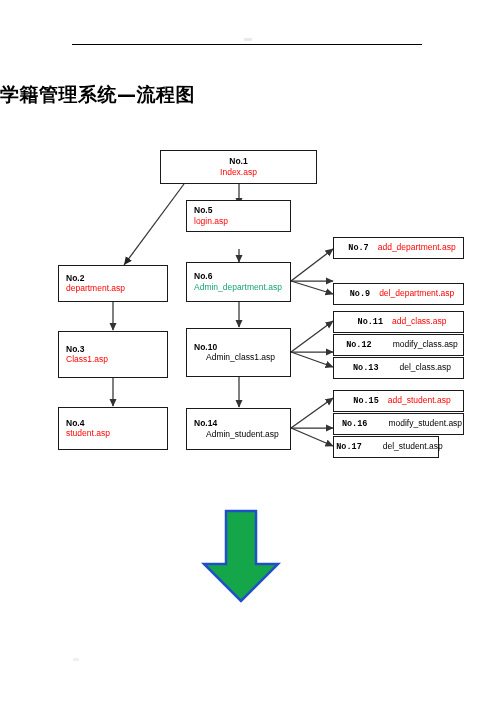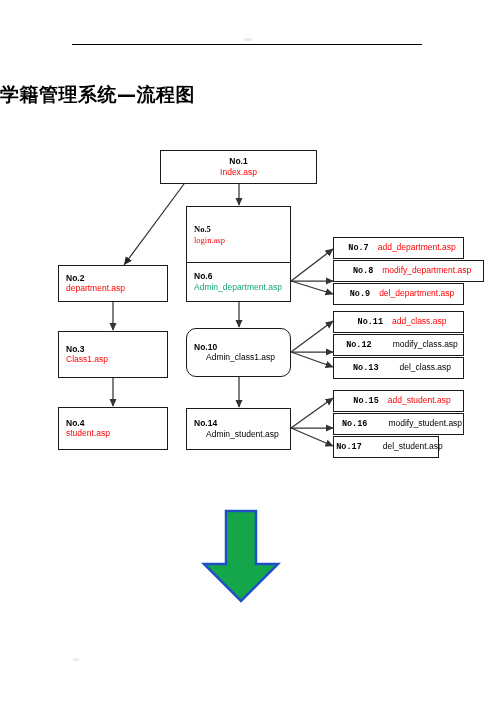--- a/index.html
+++ b/index.html
@@ -103,31 +103,31 @@
       <line x1="291" y1="428" x2="333" y2="428" marker-end="url(#ah)"></line>
       <line x1="291" y1="428" x2="333" y2="446" marker-end="url(#ah)"></line>
     </g>
   </svg>
 
   <div class="node center-align" style="left:160px;top:150px;width:157px;height:34px;">
     <span class="no">No.1</span>
     <span class="file c-red">Index.asp</span>
   </div>
 
-  <div class="node left-align" style="left:186px;top:206px;width:105px;height:58px;font-family:Liberation Serif, serif;">
+  <div class="node left-align" style="left:186px;top:200px;width:105px;height:32px;">
     <span class="no">No.5</span>
     <span class="file c-red">login.asp</span>
   </div>
 
   <div class="node left-align" style="left:186px;top:262px;width:105px;height:40px;">
     <span class="no">No.6</span>
     <span class="file c-green">Admin_department.asp</span>
   </div>
 
-  <div class="node left-align" style="left:186px;top:328px;width:105px;height:49px;border-radius:10px;">
+  <div class="node left-align" style="left:186px;top:328px;width:105px;height:49px;">
     <span class="no">No.10</span>
     <span class="file c-black">Admin_class1.asp</span>
   </div>
 
   <div class="node left-align" style="left:186px;top:408px;width:105px;height:42px;">
     <span class="no">No.14</span>
     <span class="file c-black">Admin_student.asp</span>
   </div>
 
   <div class="node left-align" style="left:58px;top:265px;width:110px;height:37px;">
@@ -143,24 +143,20 @@
   <div class="node left-align" style="left:58px;top:407px;width:110px;height:43px;">
     <span class="no">No.4</span>
     <span class="file c-red">student.asp</span>
   </div>
 
   <div class="node row" style="left:333px;top:237px;width:131px;height:22px;">
     <span class="no">No.7</span>
     <span class="file c-red">add_department.asp</span>
   </div>
 
-  <div class="node row" style="left:333px;top:260px;width:151px;height:22px;">
-    <span class="no">No.8</span>
-    <span class="file c-red">modify_department.asp</span>
-  </div>
 
   <div class="node row" style="left:333px;top:283px;width:131px;height:22px;">
     <span class="no">No.9</span>
     <span class="file c-red">del_department.asp</span>
   </div>
 
   <div class="node row" style="left:333px;top:311px;width:131px;height:22px;">
     <span class="no">No.11</span>
     <span class="file c-red">add_class.asp</span>
   </div>

